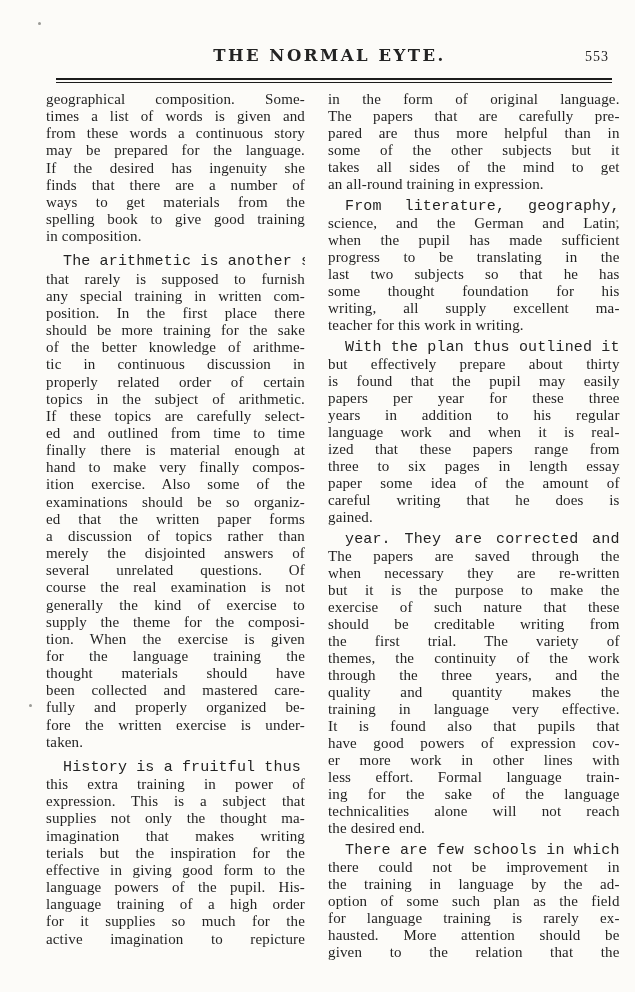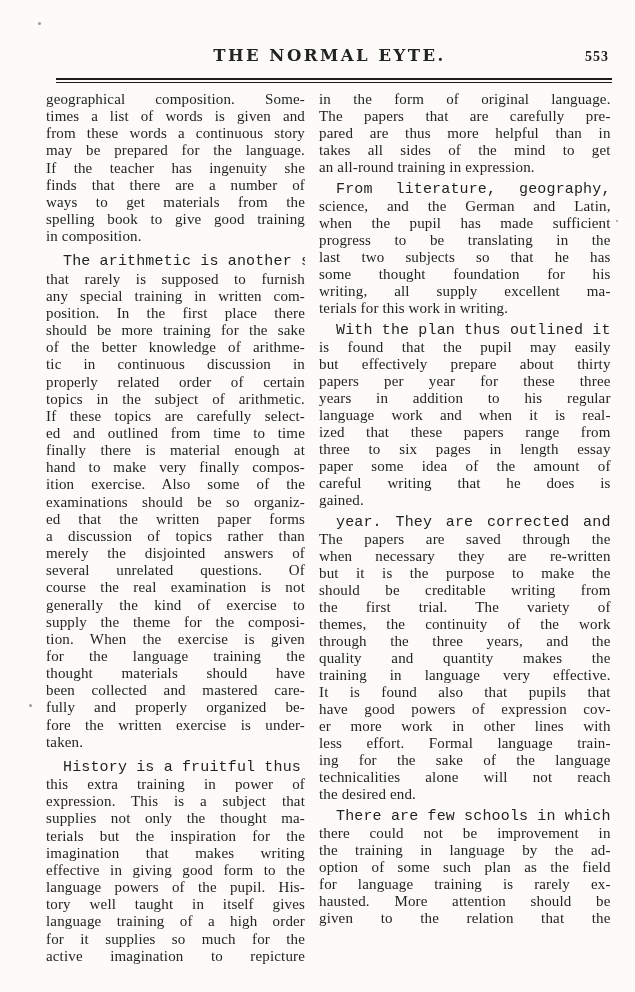--- a/index.html
+++ b/index.html
@@ -31,21 +31,21 @@
     font-family: "DejaVu Serif", "Liberation Serif", serif;
     font-weight: bold;
     font-size: 16.5px;
     letter-spacing: 2.5px;
   }
   .pageno {
     position: absolute;
     right: 2px;
     top: 3px;
     font-size: 14px;
-    font-weight: bold;
+    font-weight: normal;
     letter-spacing: 1px;
   }
   
   .rule {
     position: absolute;
     top: 78px;
     left: 56px;
     right: 23px;
     height: 2.4px;
     border-top: 2.6px solid var(--rule);
@@ -58,21 +58,21 @@
     left: 46px;
     right: 25px;
     display: flex;
     align-items: flex-start;
   }
   .col {
     font-size: 15px;
     letter-spacing: 0.15px;
   }
   .col.left  { width: 259px; line-height: 17.15px; }
-  .col.right { flex: 1;      line-height: 17.0px;  }
+  .col.right { flex: 1;      line-height: 17.0px; margin-left: 9px;  }
   .divider {
     width: 1.3px;
     align-self: stretch;
     background: #343434;
     margin: -9px 8px 0 6px;
   }
   .paragraph { margin: 0; }
   .left  .paragraph + .paragraph { margin-top: 8px; }
   .right .paragraph + .paragraph { margin-top: 5px; }
   .line {
@@ -109,21 +109,21 @@
 
   <div class="rule"></div>
 
   <div class="columns">
     <div class="col left">
         <div class="paragraph">
           <div class="line">geographical composition. Some-</div>
           <div class="line">times a list of words is given and</div>
           <div class="line">from these words a continuous story</div>
           <div class="line">may be prepared for the language.</div>
-          <div class="line">If the teacher has ingenuity she</div>
+          <div class="line">If the desired has ingenuity she</div>
           <div class="line">finds that there are a number of</div>
           <div class="line">ways to get materials from the</div>
           <div class="line">spelling book to give good training</div>
           <div class="line last">in composition.</div>
         </div>
         <div class="paragraph indent">
           <div class="line">The arithmetic is another subject</div>
           <div class="line">that rarely is supposed to furnish</div>
           <div class="line">any special training in written com-</div>
           <div class="line">position.  In the first place there</div>
@@ -151,67 +151,68 @@
           <div class="line">been collected and mastered care-</div>
           <div class="line">fully and properly organized be-</div>
           <div class="line">fore the written exercise is under-</div>
           <div class="line last">taken.</div>
         </div>
         <div class="paragraph indent">
           <div class="line">History is a fruitful thus for</div>
           <div class="line">this extra training in power of</div>
           <div class="line">expression.  This is a subject that</div>
           <div class="line">supplies not only the thought ma-</div>
+          <div class="line">imagination that makes writing</div>
           <div class="line">terials but the inspiration for the</div>
-          <div class="line">imagination that makes writing</div>
           <div class="line">effective in giving good form to the</div>
           <div class="line">language powers of the pupil. His-</div>
-          <div class="line">tory well taught in itself gives</div>
           <div class="line">language training of a high order</div>
           <div class="line">for it supplies so much for the</div>
           <div class="line">active imagination to repicture</div>
         </div>
       </div>
     <div class="divider"></div>
     <div class="col right">
         <div class="paragraph">
           <div class="line">in the form of original language.</div>
           <div class="line">The papers that are carefully pre-</div>
           <div class="line">pared are thus more helpful than in</div>
+          <div class="line">some of the other subjects but it</div>
           <div class="line">takes all sides of the mind to get</div>
           <div class="line last">an all-round training in expression.</div>
         </div>
         <div class="paragraph indent">
           <div class="line">From literature, geography,</div>
           <div class="line">science, and the German and Latin,</div>
           <div class="line">when the pupil has made sufficient</div>
           <div class="line">progress to be translating in the</div>
           <div class="line">last two subjects so that he has</div>
           <div class="line">some thought foundation for his</div>
           <div class="line">writing, all supply excellent ma-</div>
-          <div class="line last">terials for this work in writing.</div>
+          <div class="line last">teacher for this work in writing.</div>
         </div>
         <div class="paragraph indent">
           <div class="line">With the plan thus outlined it</div>
+          <div class="line">but effectively prepare about thirty</div>
           <div class="line">is found that the pupil may easily</div>
-          <div class="line">but effectively prepare about thirty</div>
           <div class="line">papers per year for these three</div>
           <div class="line">years in addition to his regular</div>
           <div class="line">language work and when it is real-</div>
           <div class="line">ized that these papers range from</div>
           <div class="line">three to six pages in length essay</div>
           <div class="line">paper some idea of the amount of</div>
           <div class="line">careful writing that he does is</div>
           <div class="line last">gained.</div>
         </div>
         <div class="paragraph indent">
           <div class="line">year.  They are corrected and</div>
           <div class="line">The papers are saved through the</div>
           <div class="line">when necessary they are re-written</div>
           <div class="line">but it is the purpose to make the</div>
+          <div class="line">exercise of such nature that these</div>
           <div class="line">should be creditable writing from</div>
           <div class="line">the first trial.  The variety of</div>
           <div class="line">themes, the continuity of the work</div>
           <div class="line">through the three years, and the</div>
           <div class="line">quality and quantity makes the</div>
           <div class="line">training in language very effective.</div>
           <div class="line">It is found also that pupils that</div>
           <div class="line">have good powers of expression cov-</div>
           <div class="line">er more work in other lines with</div>
           <div class="line">less effort.  Formal language train-</div>

